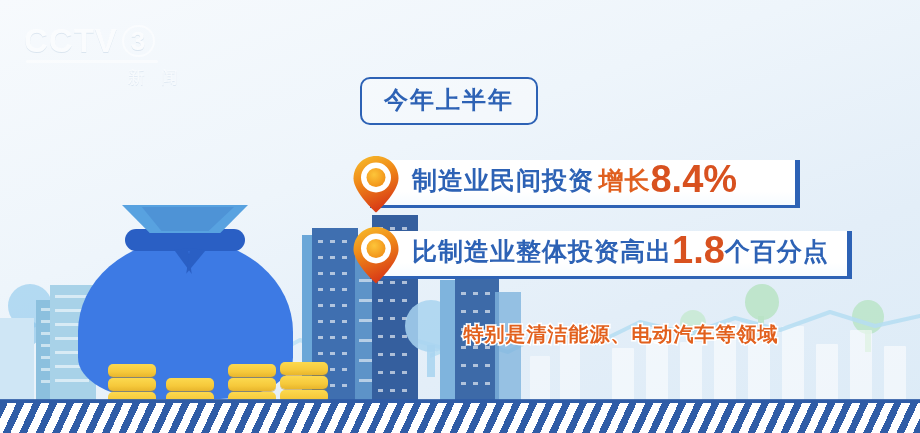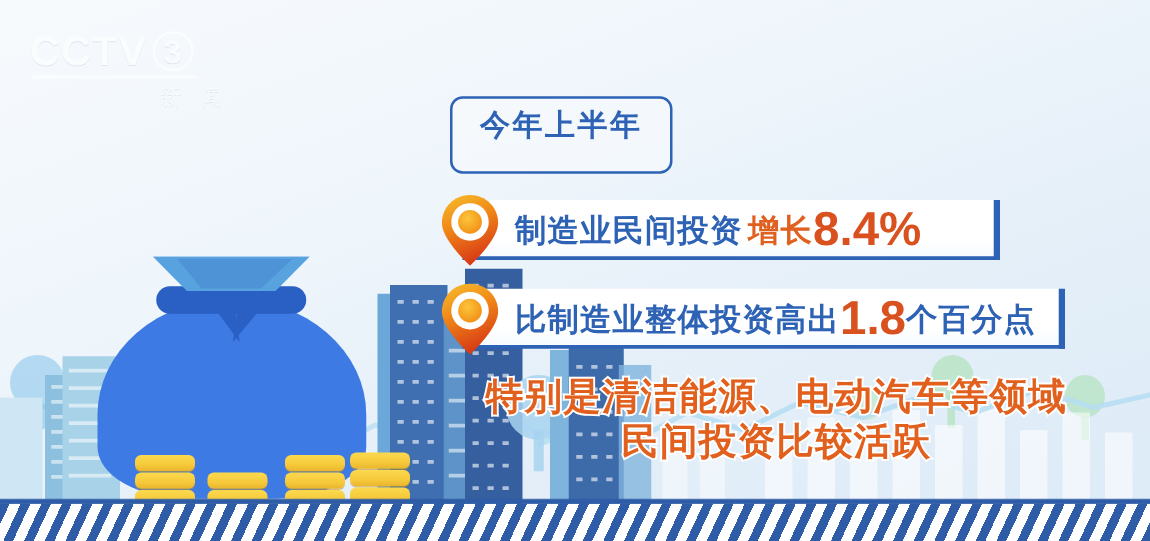--- a/index.html
+++ b/index.html
@@ -57,29 +57,29 @@
   #wm-right{
     position:absolute;right:22px;top:32px;opacity:.45;color:#fff;
     text-shadow:0 1px 0 rgba(170,195,220,.5);
   }
   #wm-right .big{font-size:30px;font-weight:bold;letter-spacing:0px;line-height:30px;}
   #wm-right .small{font-size:13px;letter-spacing:1px;text-align:right;margin-top:-2px;}
 
   
   #title-box{
     position:absolute;left:360px;top:77px;
-    padding:5px 22px 21px 22px;
+    padding:5px 22px 7px 22px;
     border:2px solid #2d62b5;border-radius:10px;
     background:rgba(255,255,255,.35);
     color:#2d62b5;font-size:24px;font-weight:bold;letter-spacing:2px;
     white-space:nowrap;
   }
 
   
-  .row{position:absolute;height:48px;display:flex;align-items:flex-start;}
+  .row{position:absolute;height:48px;display:flex;align-items:flex-end;}
   .row .panel{
     position:absolute;left:18px;top:0;height:48px;
     background:linear-gradient(180deg,#ffffff 0%,#ffffff 70%,#f6fbff 100%);
     border-bottom:3px solid #2d62b5;
     border-right:5px solid #2d62b5;
     box-sizing:border-box;
   }
   .row .pin{position:absolute;left:0;top:-6px;width:48px;height:60px;z-index:3;}
   .row .txt{position:relative;z-index:4;margin-left:60px;white-space:nowrap;
             font-weight:bold;line-height:48px;}
@@ -87,22 +87,22 @@
   .t-or{color:#e0601f;font-size:25px;letter-spacing:1px;}
   .t-num{color:#d8511f;font-size:38px;letter-spacing:0px;vertical-align:-3px;}
 
   #row1{left:352px;top:160px;width:448px;}
   #row1 .panel{width:430px;}
   #row2{left:352px;top:231px;width:500px;}
   #row2 .panel{width:482px;}
 
   
   #headline{
-    position:absolute;left:386px;top:300px;width:470px;text-align:center;
-    font-size:30px;font-weight:bold;line-height:36px;letter-spacing:1px;
+    position:absolute;left:386px;top:316px;width:470px;text-align:center;
+    font-size:20px;font-weight:bold;line-height:36px;letter-spacing:1px;
     color:#e2601d;
     -webkit-text-stroke:3px #ffffff;
     paint-order:stroke fill;
   }
   #headline .l{display:block;}
 
   
   #bag{position:absolute;left:78px;top:205px;width:215px;height:195px;}
   #bag .body{
     position:absolute;left:0;top:34px;width:215px;height:160px;
@@ -403,19 +403,18 @@
       <circle cx="24" cy="23.5" r="15" fill="#ffffff"></circle>
       <circle cx="24" cy="23.5" r="9.5" fill="url(#pc2)"></circle>
     </svg>
     <div class="txt">
       <span class="t-blue">比制造业整体投资高出</span><span class="t-num">1.8</span><span class="t-blue">个百分点</span>
     </div>
   </div>
 
   <div id="headline">
     <span class="l">特别是清洁能源、电动汽车等领域</span>
-    <span class="l">民间投资比较活跃</span>
   </div>
 
   <div id="stripe-floor"></div>
   <div id="stripe"></div>
 
 </div>
 
 </body></html>

